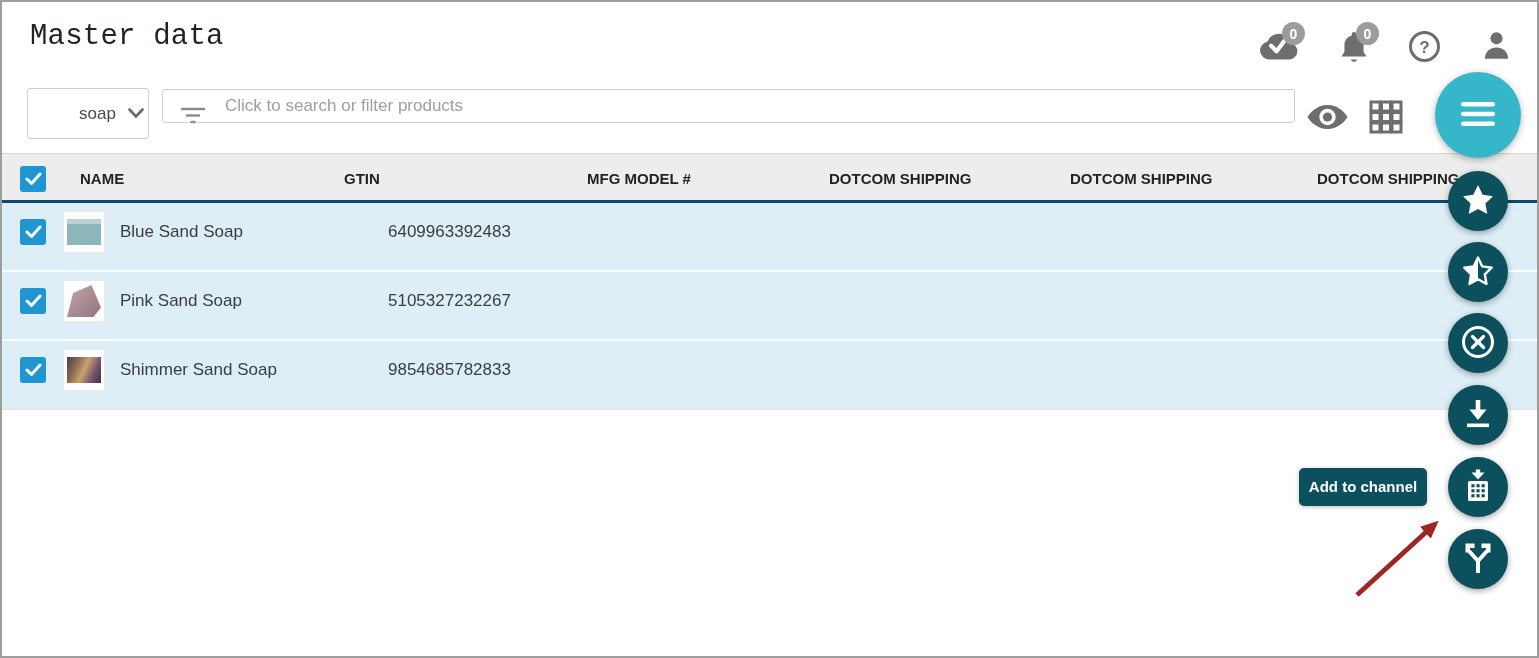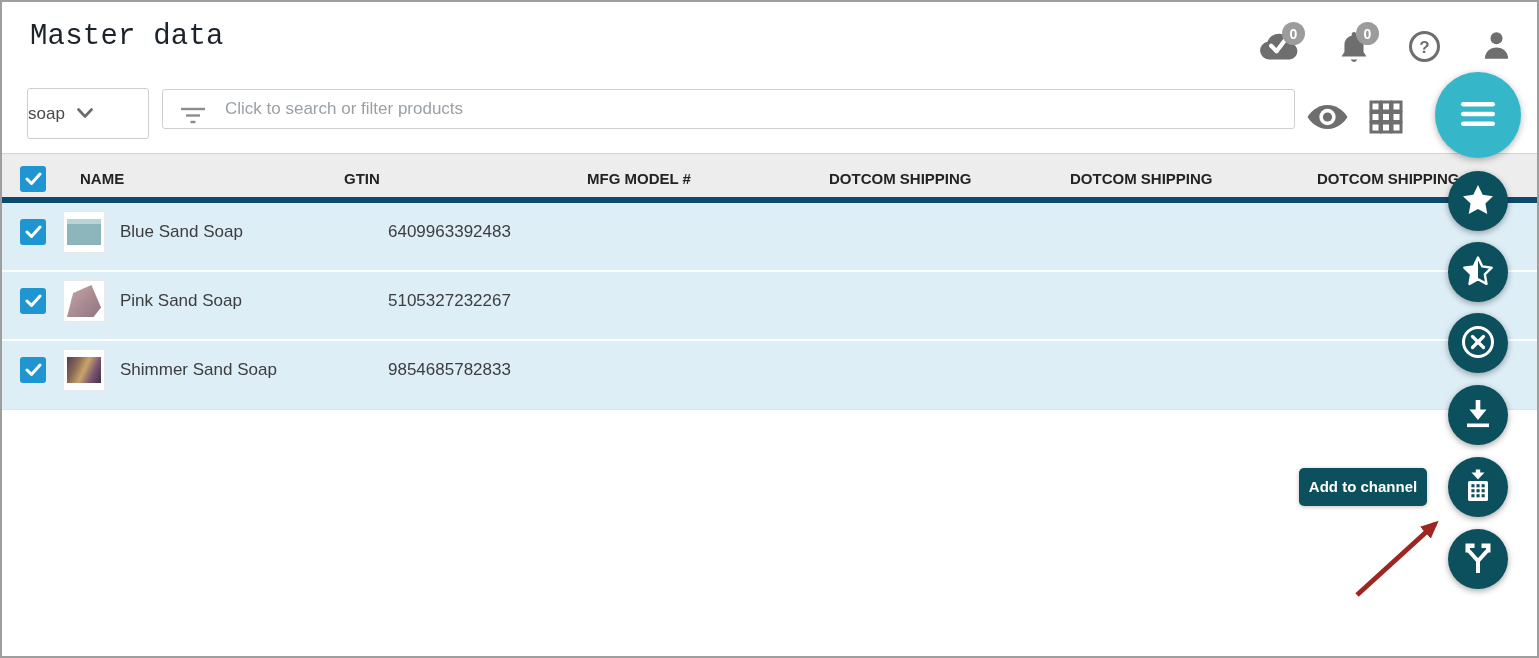--- a/index.html
+++ b/index.html
@@ -17,43 +17,43 @@
   .hicon { position:absolute; top:28px; cursor:pointer; }
   .badge {
     position:absolute; width:23px; height:23px; border-radius:50%;
     background:#9c9c9c; color:#fff; font-size:14px; font-weight:bold;
     display:flex; align-items:center; justify-content:center; z-index:2;
   }
   
   .list-selector {
     position:absolute; left:25px; top:86px; width:122px; height:51px;
     border:1px solid #cfcfcf; border-radius:3px; background:#fff;
-    display:flex; align-items:center; gap:12px;
-    font-size:17px; color:#4a4a4a; cursor:pointer;
+    display:flex; align-items:center; justify-content:center; gap:12px;
+    font-size:17px; color:#4a4a4a; cursor:pointer;padding-left:47px;
   }
   .search-input {
-    position:absolute; left:160px; top:87px; width:1133px; height:40px;
+    position:absolute; left:160px; top:87px; width:1133px; height:34px;
     border:1px solid #cfcfcf; border-radius:3px; background:#fff;
     font-size:17px; color:#3d3d3d; padding:0 16px 0 62px; outline:none;
     font-family:"Liberation Sans", sans-serif;
   }
   .search-input::placeholder { color:#9aa0a6; opacity:1; }
   .filter-icon { position:absolute; left:178px; top:104px; pointer-events:none; }
   .tool-btn { position:absolute; cursor:pointer; background:none; border:none; }
   .fab {
     position:absolute; left:1433px; top:70px; width:86px; height:86px;
     border-radius:50%; background:#36b6c9; border:none; cursor:pointer;
     display:flex; align-items:center; justify-content:center;
     box-shadow:0 2px 7px rgba(0,0,0,.30); z-index:5;
   }
   
   .table { position:absolute; left:0; right:0; top:151px; }
   .thead {
     position:relative; height:50px; background:#ededed;
-    border-top:1px solid #d4d4d4; border-bottom:6px solid #0c4a6e;
+    border-top:1px solid #d4d4d4; border-bottom:3px solid #0c4a6e;
   }
   .col-label {
     position:absolute; top:0; line-height:49px;
     font-size:15px; font-weight:bold; color:#232323; cursor:pointer;
     white-space:nowrap;
   }
   .trow {
     position:relative; height:69px; background:#ddeef7;
     border-bottom:2px solid #fbfdfe;
   }

